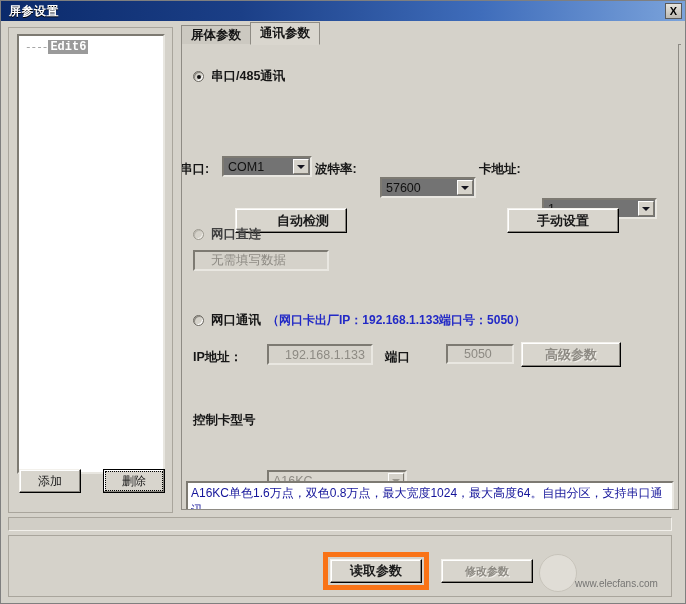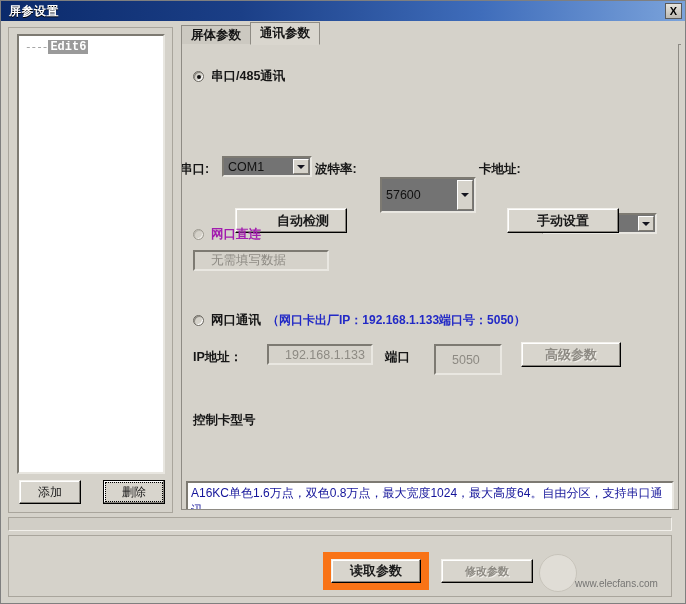--- a/index.html
+++ b/index.html
@@ -74,21 +74,21 @@
   .tree-dash {
     color: #999; letter-spacing: -1px; margin-right: 1px; font-size: 11px;
   }
   .tree-label {
     background: #9a9a9a;
     color: #ffffff;
     padding: 0 2px;
     font-weight: bold;
   }
   .tree-buttons {
-    position: absolute; left: 10px; bottom: 8px;
+    position: absolute; left: 10px; bottom: 19px;
     width: 146px;
     display: flex; justify-content: space-between;
   }
   .btn {
     background: #d8d5cd;
     border: 1px solid #000;
     border-top-color: #f3f1ec;
     border-left-color: #f3f1ec;
     box-shadow: inset -1px -1px 0 #86837c, inset 1px 1px 0 #ffffff;
     font-size: 12px;
@@ -175,21 +175,21 @@
   .radio.disabled {
     border-color: #9c9990;
     box-shadow: inset 1px 1px 0 #bbb8b0, inset -1px -1px 0 #efede8;
   }
   .lbl {
     font-size: 12.5px;
     color: #161616;
     font-weight: bold;
     white-space: nowrap;
   }
-  .lbl-disabled { color: #a21caf; text-align: right; }
+  .lbl-disabled { color: #404040; text-align: right; }
   .lbl-blue {
     font-size: 12px;
     color: #2229c6;
     font-weight: bold;
     margin-left: 6px;
     white-space: nowrap;
   }
   .field {
     background: #ffffff;
     border: 2px solid #7d7a72;
@@ -272,21 +272,21 @@
   .bottom-area {
     position: absolute; left: 7px; top: 534px;
     width: 664px; height: 62px;
     background: #d5d2ca;
     border: 1px solid #a9a59c;
     box-sizing: border-box;
   }
   .read-wrap {
     position: absolute; left: 322px; top: 551px;
     width: 106px; height: 38px;
-    border: 8px solid #f97316;
+    border: 5px solid #f97316;
     box-sizing: border-box;
     display: flex; align-items: center; justify-content: center;
   }
   .btn-read {
     width: 92px; height: 24px; line-height: 22px;
     font-size: 13px; font-weight: bold;
   }
   .btn-modify {
     position: absolute; left: 440px; top: 558px;
     width: 92px; height: 24px; line-height: 22px;
@@ -358,21 +358,21 @@
       <span class="lbl">串口/485通讯</span>
     </div>
 
     <span class="lbl" style="position:absolute; left:-2px; top:117px;">串口:</span>
     <div class="combo" style="left:40px; top:112px; width:90px; height:21px;">
       <span>COM1</span>
       <span class="combo-arrow"></span>
     </div>
 
     <span class="lbl" style="position:absolute; left:133px; top:117px;">波特率:</span>
-    <div class="combo" style="left:198px; top:112px; width:96px; height:36px;">
+    <div class="combo" style="left:198px; top:112px; width:96px; height:21px;">
       <span>57600</span>
       <span class="combo-arrow"></span>
     </div>
 
     <span class="lbl" style="position:absolute; left:297px; top:117px;">卡地址:</span>
     <div class="combo" style="left:360px; top:112px; width:115px; height:21px;">
       <span>1</span>
       <span class="combo-arrow"></span>
     </div>
 
@@ -391,21 +391,21 @@
       <span class="radio"></span>
       <span class="lbl">网口通讯</span>
       <span class="lbl-blue">（网口卡出厂IP：192.168.1.133端口号：5050）</span>
     </div>
 
     <span class="lbl" style="position:absolute; left:11px; top:305px;">IP地址：</span>
     <div class="field field-disabled" style="position:absolute; left:85px; top:300px; width:106px; height:21px;">
       <span>192.168.1.133</span>
     </div>
     <span class="lbl" style="position:absolute; left:203px; top:305px;">端口</span>
-    <div class="field field-disabled" style="position:absolute; left:252px; top:300px; width:68px; height:31px;">
+    <div class="field field-disabled" style="position:absolute; left:264px; top:300px; width:68px; height:20px;">
       <span>5050</span>
     </div>
     <div class="btn btn-wide btn-disabled" style="position:absolute; left:339px; top:298px; width:100px;">高级参数</div>
 
     <span class="lbl" style="position:absolute; left:11px; top:368px;">控制卡型号</span>
     <div class="combo combo-disabled" style="left:85px; top:363px; width:140px; height:22px;">
       <span>A16KC</span>
       <span class="combo-arrow"></span>
     </div>
 

